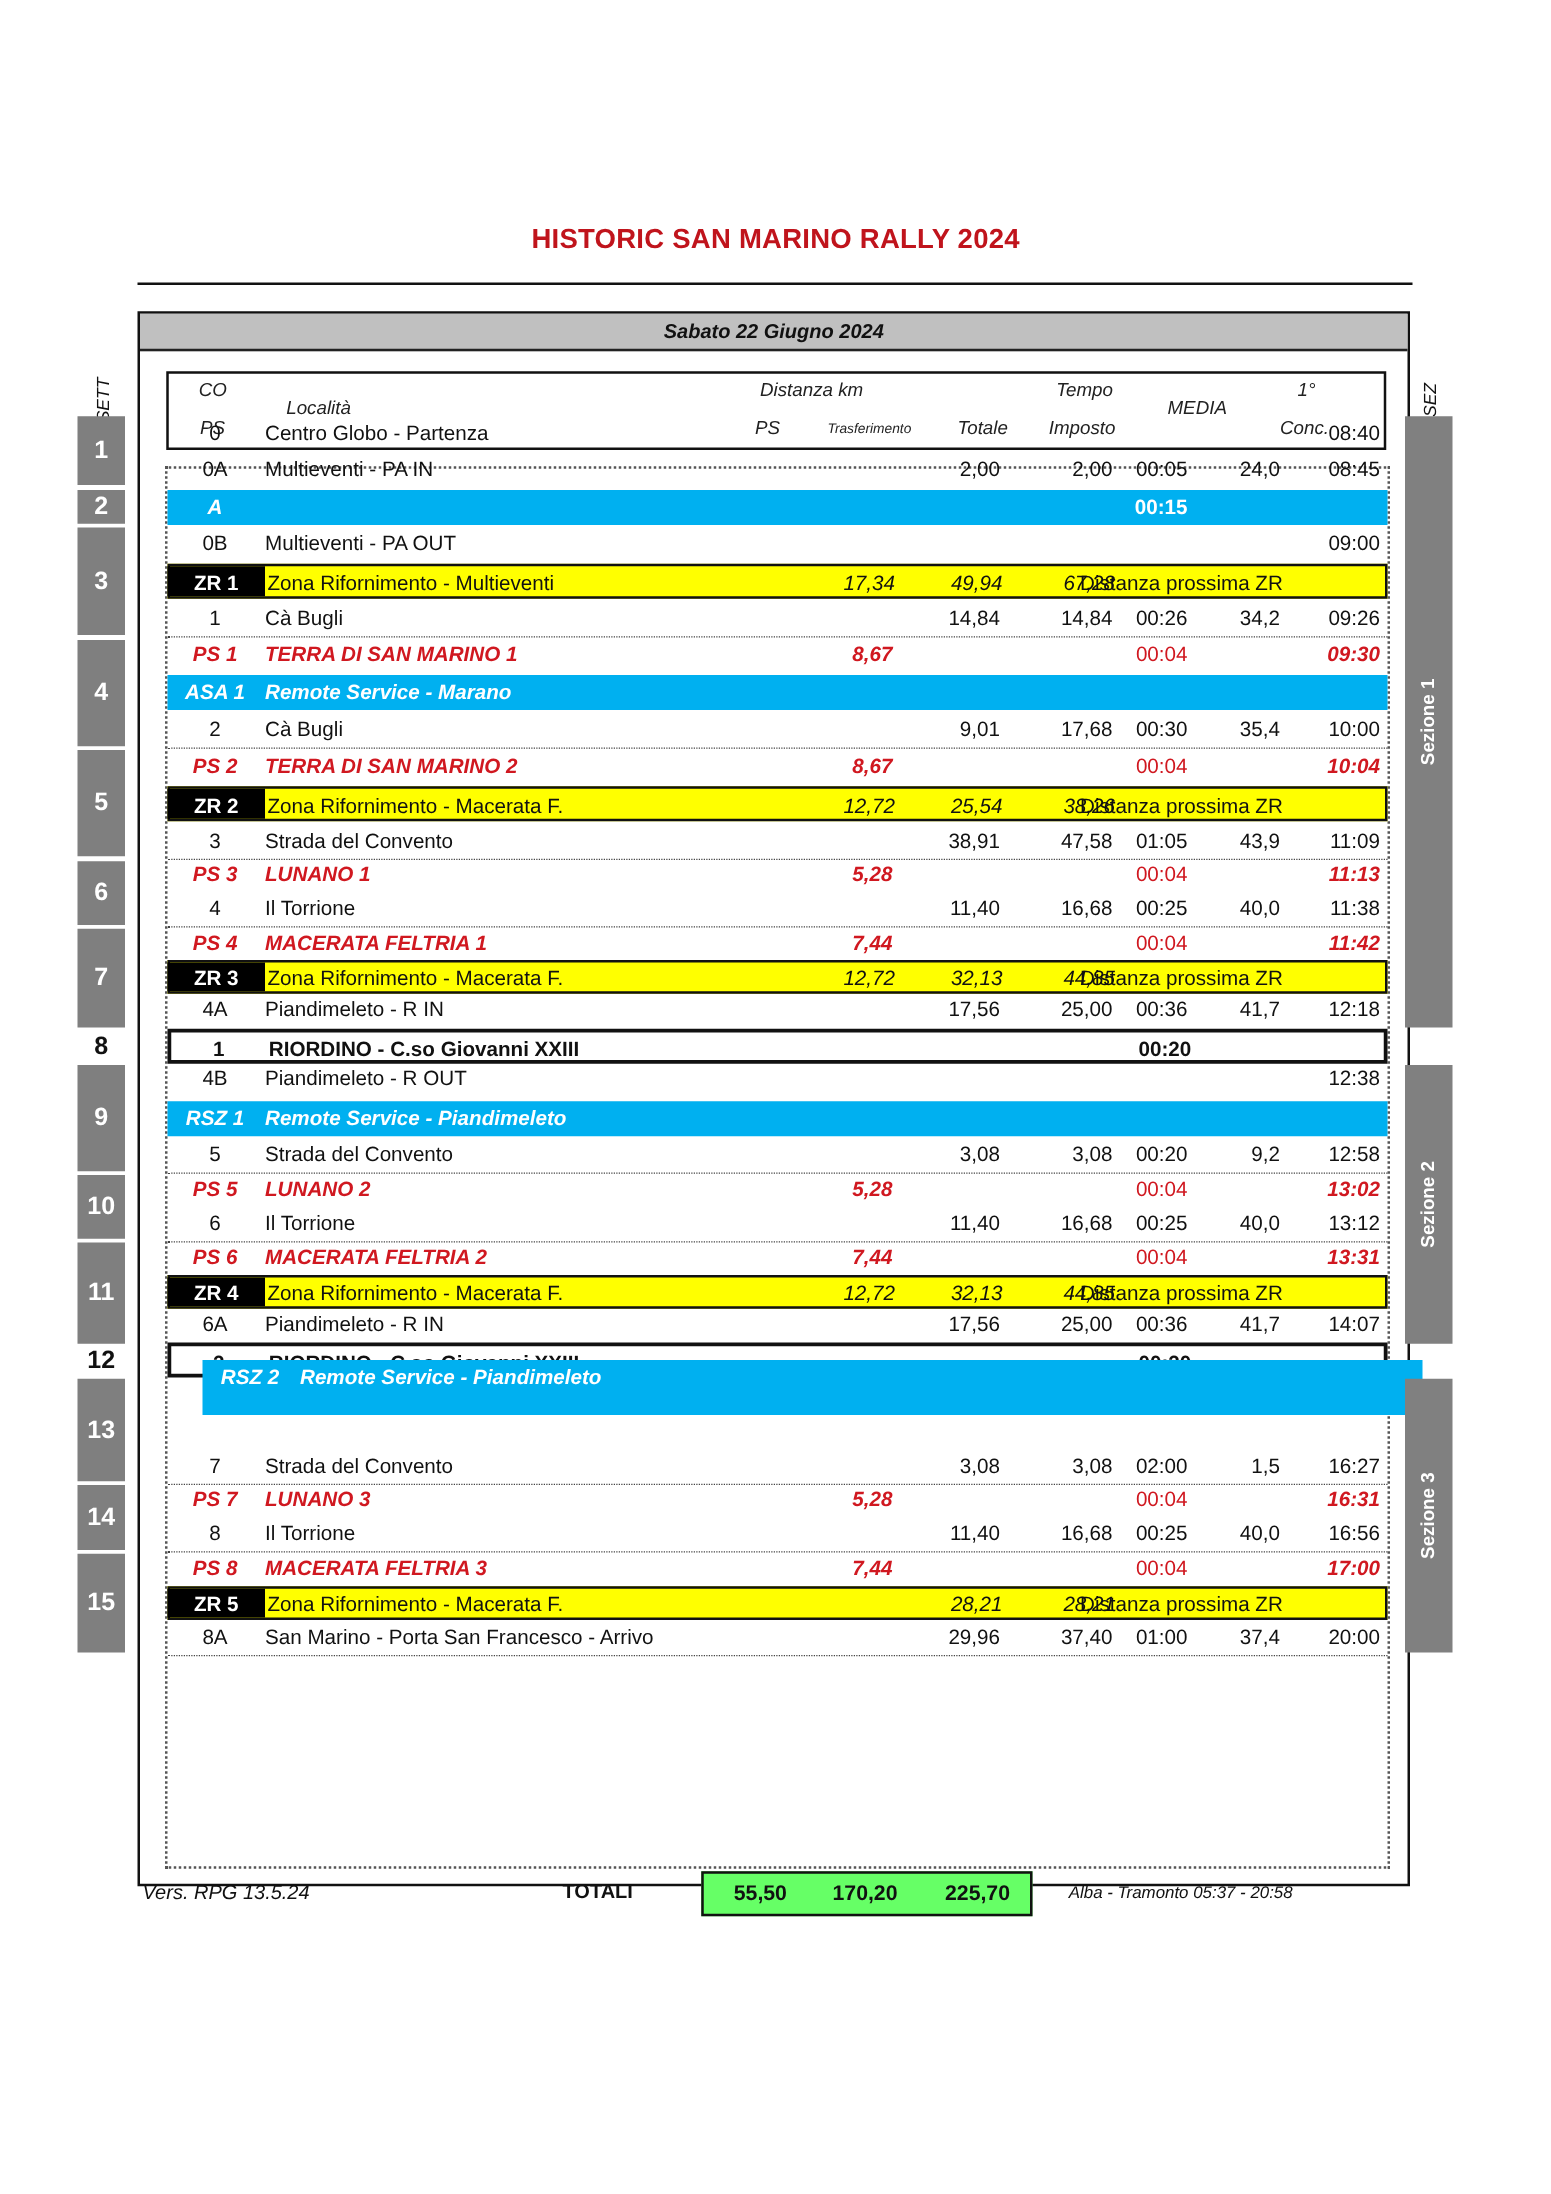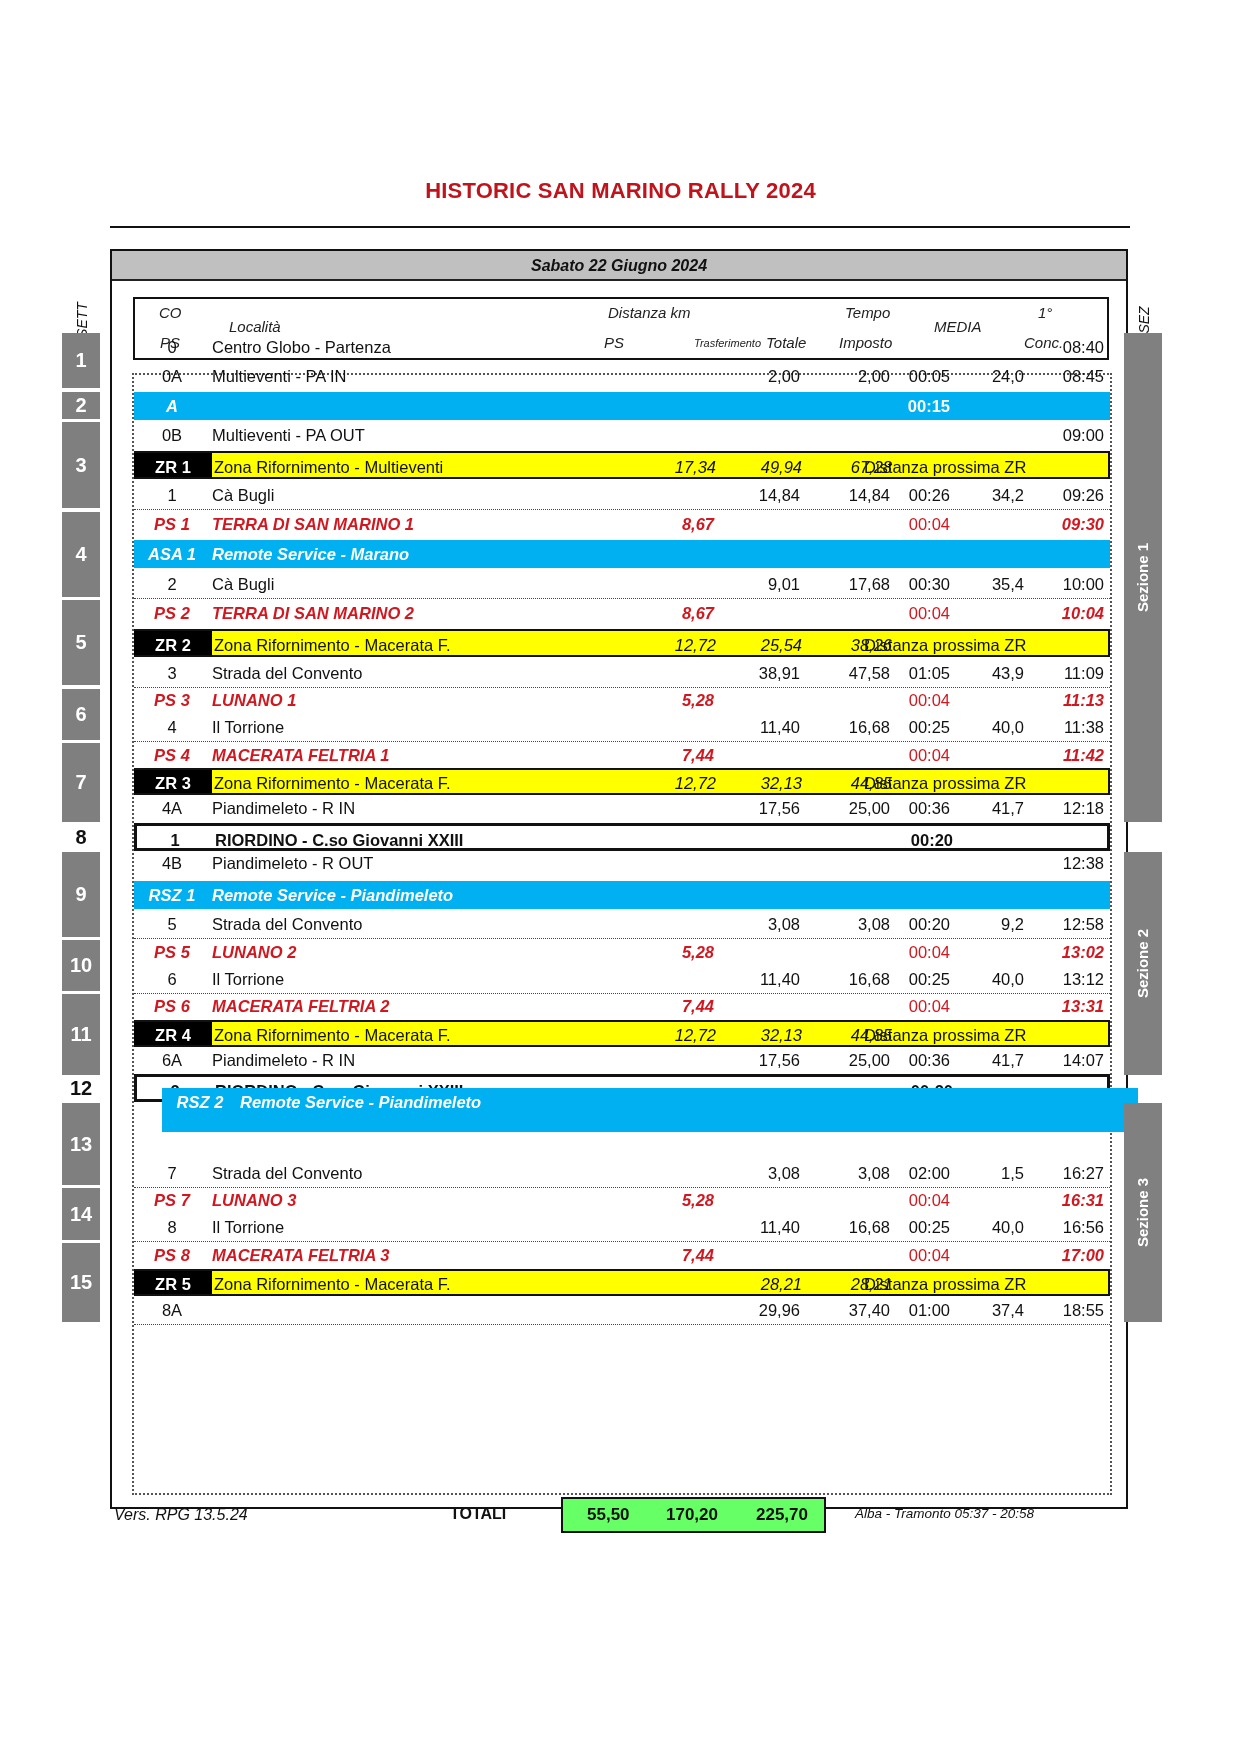--- a/index.html
+++ b/index.html
@@ -7,21 +7,21 @@
          font-family:"Liberation Sans", sans-serif; color:#111; }
   .abs { position:absolute; }
   #title { left:0; width:1241px; top:178px; text-align:center; color:#c0141c;
            font-weight:bold; font-size:22px; letter-spacing:0.2px; }
   #title-rule { left:110px; width:1020px; top:226px; height:2px; background:#111; }
   #outer-box { left:110px; top:249px; width:1018px; height:1260px; border:2px solid #111; box-sizing:border-box; }
   #date-bar { left:112px; top:251px; width:1014px; height:30px; background:#c0c0c0; border-bottom:2px solid #222;
               text-align:center; font-style:italic; font-weight:bold; font-size:16px; line-height:30px; box-sizing:border-box; }
   #header-box { left:133px; top:297px; width:976px; height:63px; border:2px solid #111; box-sizing:border-box; }
   .hdr { font-style:italic; font-size:15px; color:#222; }
-  .hdr-small { font-style:italic; font-size:11px; color:#222;margin-left:32px; }
+  .hdr-small { font-style:italic; font-size:11px; color:#222; }
   #sett-label, #sez-label { font-style:italic; font-size:14px; transform:rotate(-90deg); transform-origin:center; }
   #grid { left:132px; top:373px; width:980px; height:1122px; border:2px dotted #555; box-sizing:border-box; }
   .row { position:absolute; left:134px; width:976px; height:28px; font-size:16.5px; }
   .row .cell { position:absolute; top:0; height:100%; line-height:28px; white-space:nowrap; }
   .c-co { left:0; width:76px; text-align:center; }
   .c-loc { left:78px; width:450px; }
   .c-ps { left:480px; width:100px; text-align:right; }
   .c-tr { left:570px; width:96px; text-align:right; }
   .c-tot { left:660px; width:96px; text-align:right; }
   .c-ti { left:716px; width:100px; text-align:right; }
@@ -405,26 +405,27 @@
     <div class="row r-zr" style="top: 1269px; height: 27px;">
       <span class="cell c-co" style="line-height: 27px;">ZR 5</span>
       <span class="cell c-loc" style="line-height: 27px;">Zona Rifornimento - Macerata F.</span>
       <span class="cell c-ps num" style="line-height: 27px;"></span>
       <span class="cell c-tr num" style="line-height: 27px;">28,21</span>
       <span class="cell c-tot num" style="line-height: 27px;">28,21</span>
       <span class="cell dist-next" style="line-height: 27px;">Distanza prossima ZR</span>
     </div>
     <div class="row  dotsep" style="top: 1296px; height: 28px;">
       <span class="cell c-co" style="line-height: 28px;">8A</span>
+      <span class="cell c-loc" style="line-height: 28px;">San Marino - Porta San Francesco - Arrivo</span>
       <span class="cell c-ps" style="line-height: 28px;"></span>
       <span class="cell c-tr" style="line-height: 28px;">29,96</span>
       <span class="cell c-tot" style="line-height: 28px;">37,40</span>
       <span class="cell c-ti" style="line-height: 28px;">01:00</span>
       <span class="cell c-med" style="line-height: 28px;">37,4</span>
-      <span class="cell c-conc" style="line-height: 28px;">18:55</span>
+      <span class="cell c-conc" style="line-height: 28px;">20:00</span>
     </div>
   </div>
 <div id="sectors">
     <div class="sett" style="top: 333px; height: 55px;">1</div>
     <div class="sett" style="top: 392px; height: 27px;">2</div>
     <div class="sett" style="top: 422px; height: 86px;">3</div>
     <div class="sett" style="top: 512px; height: 85px;">4</div>
     <div class="sett" style="top: 600px; height: 85px;">5</div>
     <div class="sett" style="top: 689px; height: 51px;">6</div>
     <div class="sett" style="top: 743px; height: 79px;">7</div>

